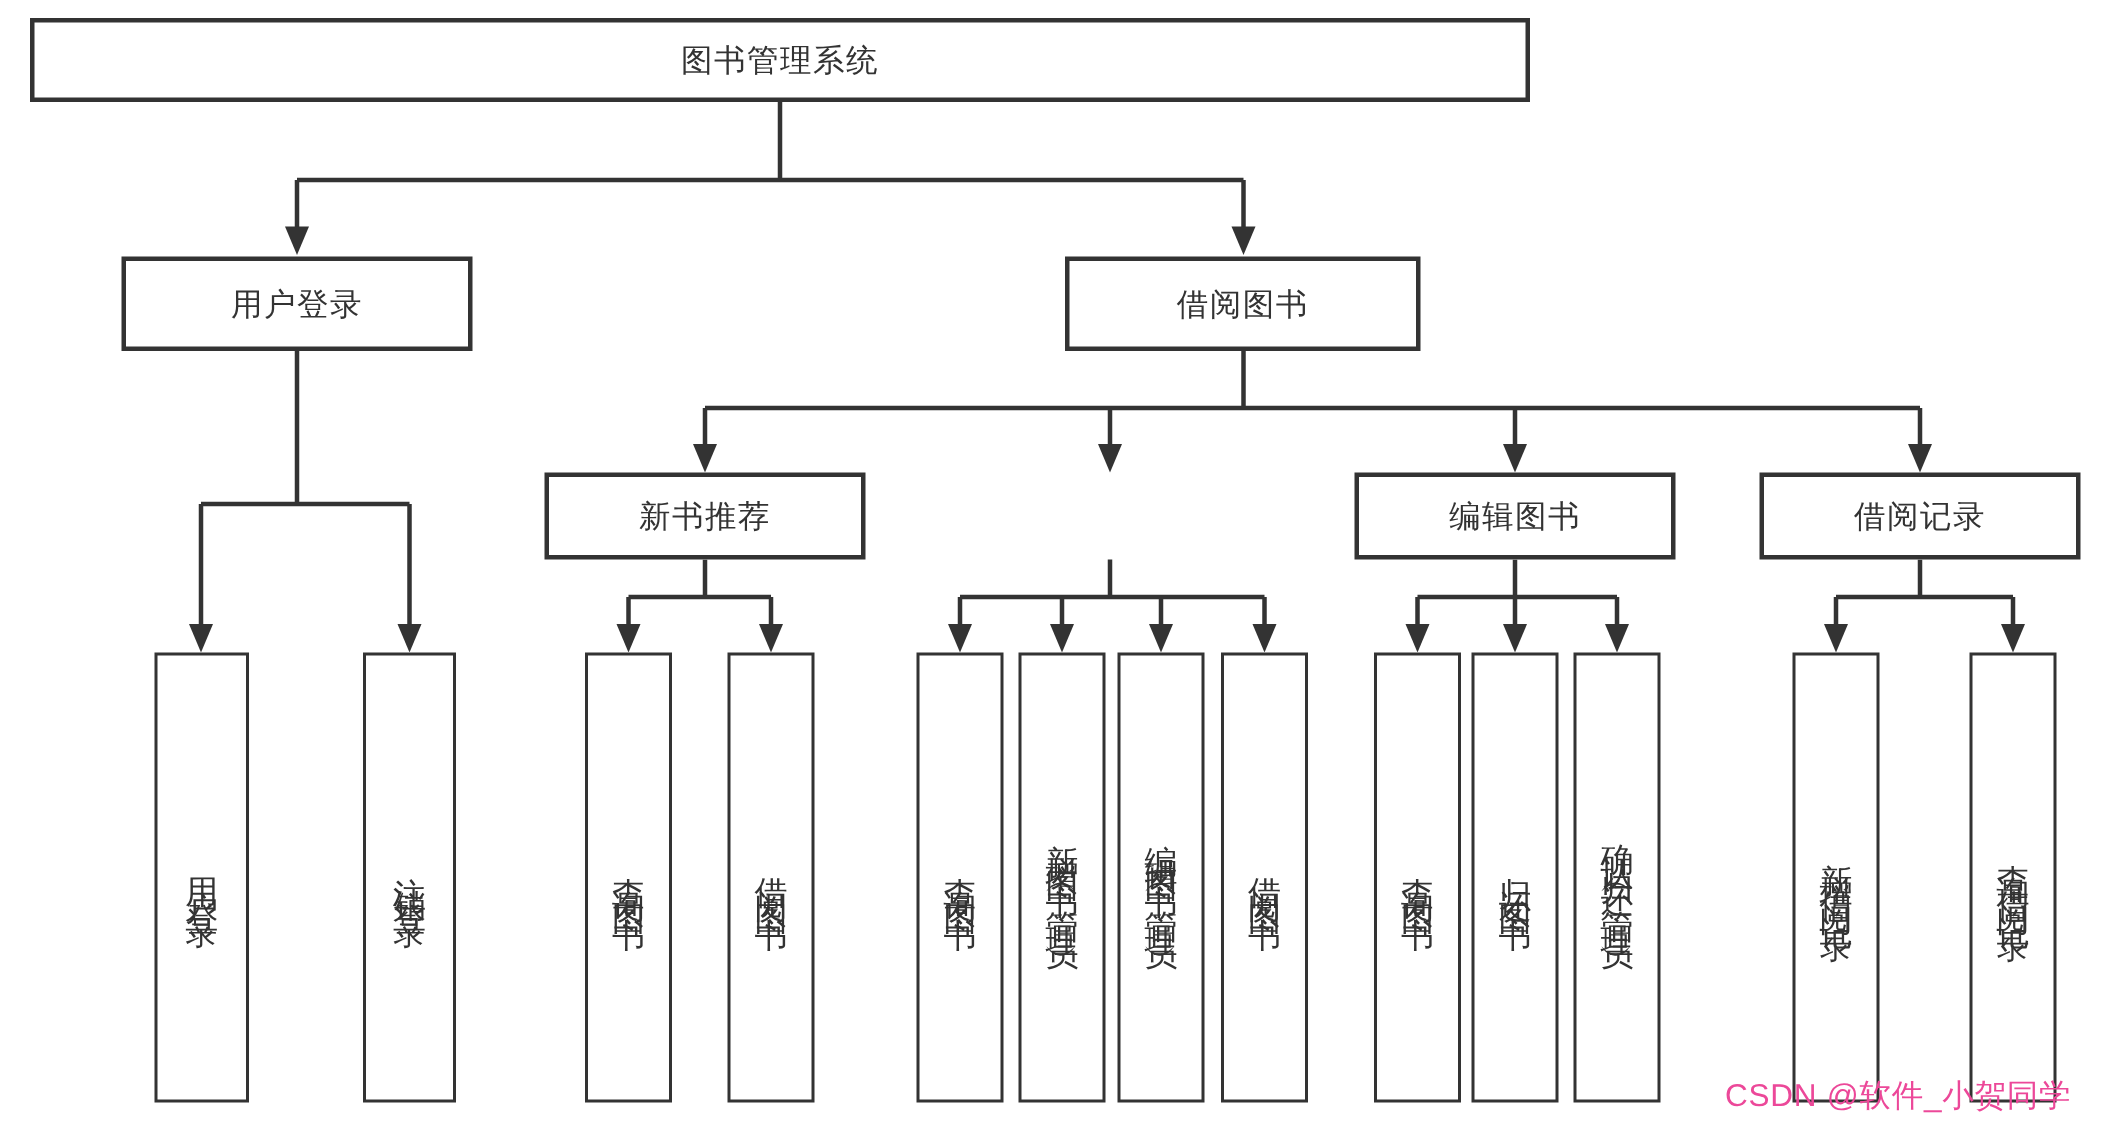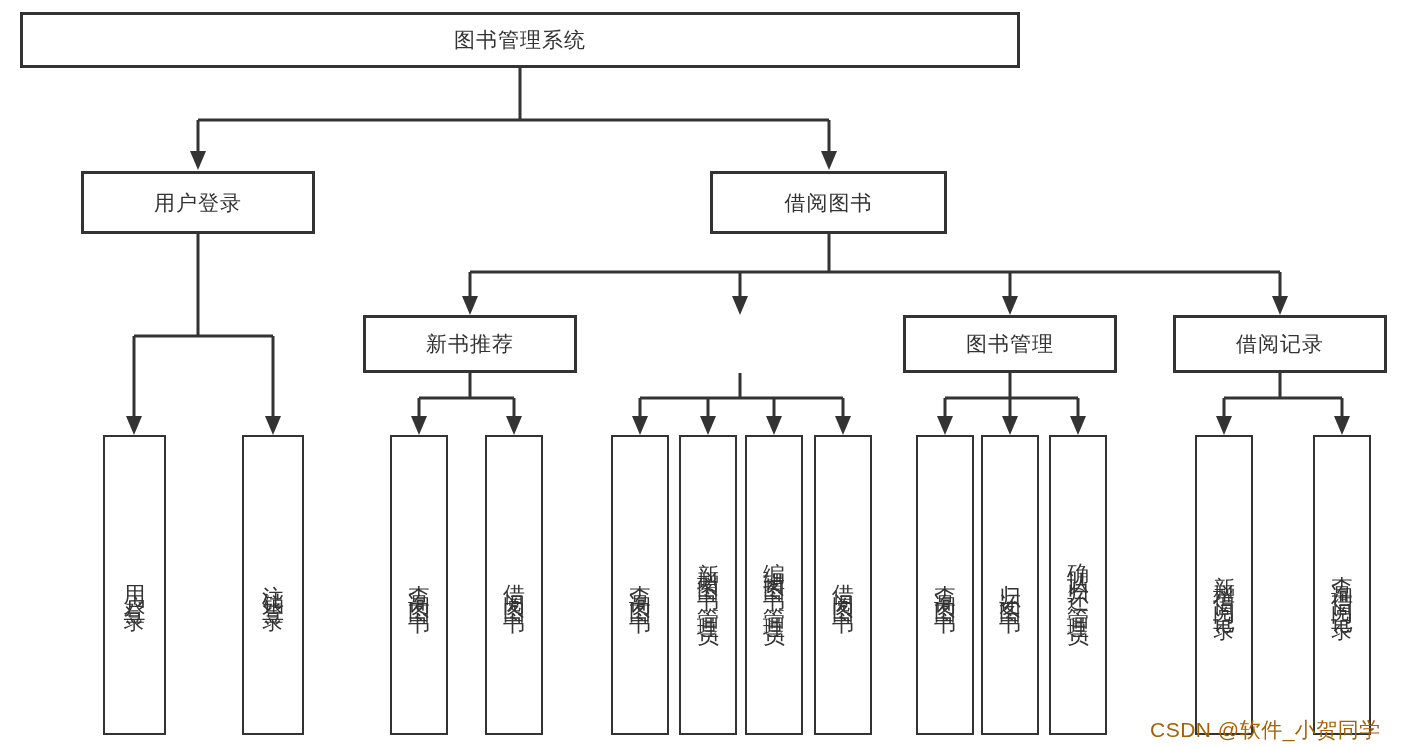--- a/index.html
+++ b/index.html
@@ -49,21 +49,21 @@
     letter-spacing: 9px;
     line-height: 1;
     color: #333333;
   }
   .watermark {
     position: absolute;
     left: 1150px;
     top: 716px;
     width: 255px;
     font-size: 21px;
-    color: #a16207;
+    color: #ec4899;
     letter-spacing: 0.5px;
     white-space: nowrap;
     z-index: 5;
   }
 </style>
 </head>
 <body>
 
 <div class="canvas">
 
@@ -100,21 +100,21 @@
       <polygon points="1334,416 1350,416 1342,435"></polygon>
     </g>
   </svg>
 
   <div class="box-h" style="left:20px;top:12px;width:1000px;height:56px">图书管理系统</div>
 
   <div class="box-h" style="left:81px;top:171px;width:234px;height:63px">用户登录</div>
   <div class="box-h" style="left:710px;top:171px;width:237px;height:63px">借阅图书</div>
 
   <div class="box-h" style="left:363px;top:315px;width:214px;height:58px">新书推荐</div>
-  <div class="box-h" style="left:903px;top:315px;width:214px;height:58px">图书管理</div>
+  <div class="box-h" style="left:903px;top:315px;width:214px;height:58px">编辑图书</div>
   <div class="box-h" style="left:1173px;top:315px;width:214px;height:58px">借阅记录</div>
 
   <div class="box-v" style="left:103px;top:435px;width:63px;height:300px">
     <span class="vtext">用户登录</span>
   </div>
   <div class="box-v" style="left:242px;top:435px;width:62px;height:300px">
     <span class="vtext">注销登录</span>
   </div>
 
   <div class="box-v" style="left:390px;top:435px;width:58px;height:300px">

